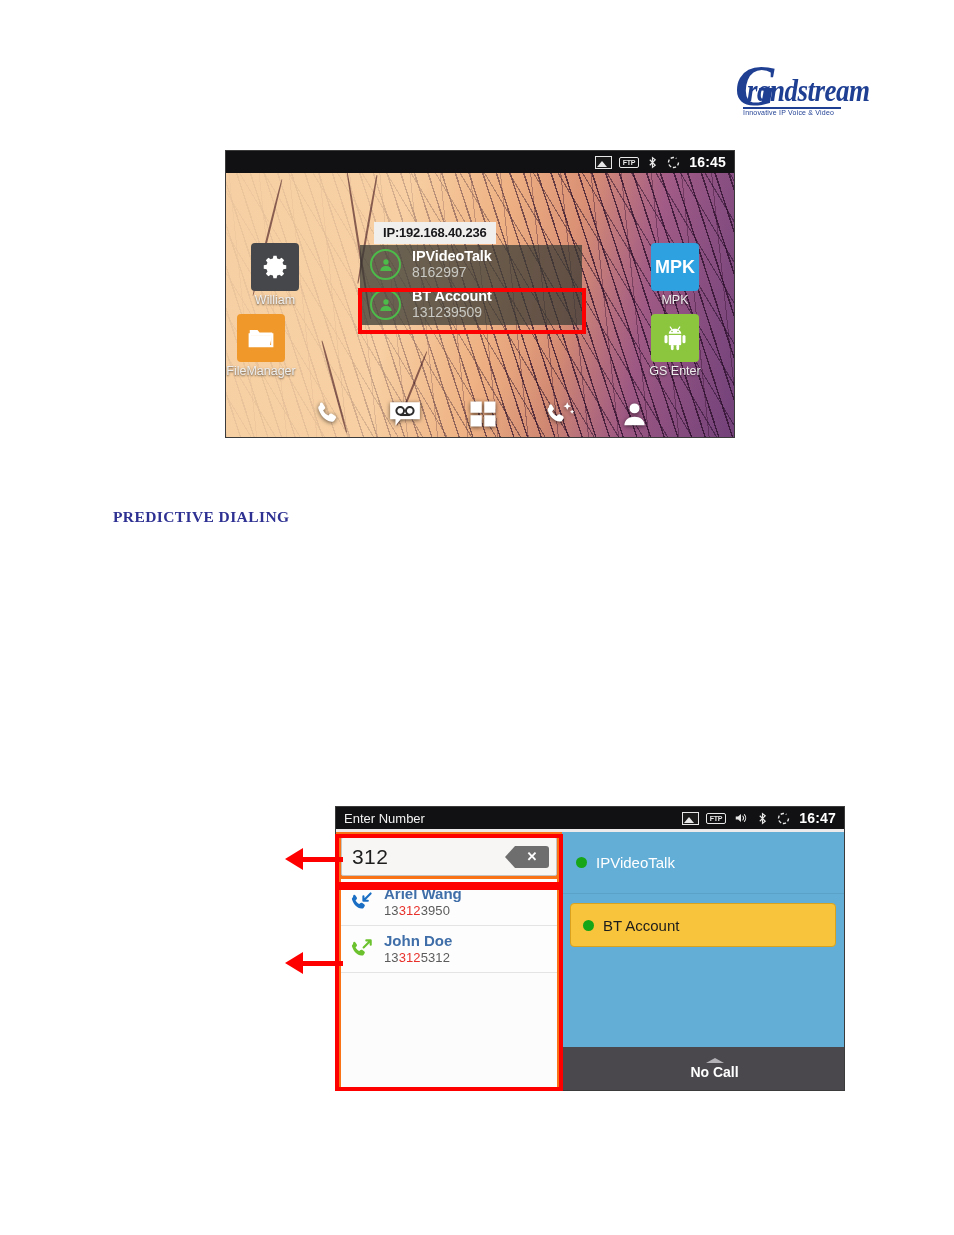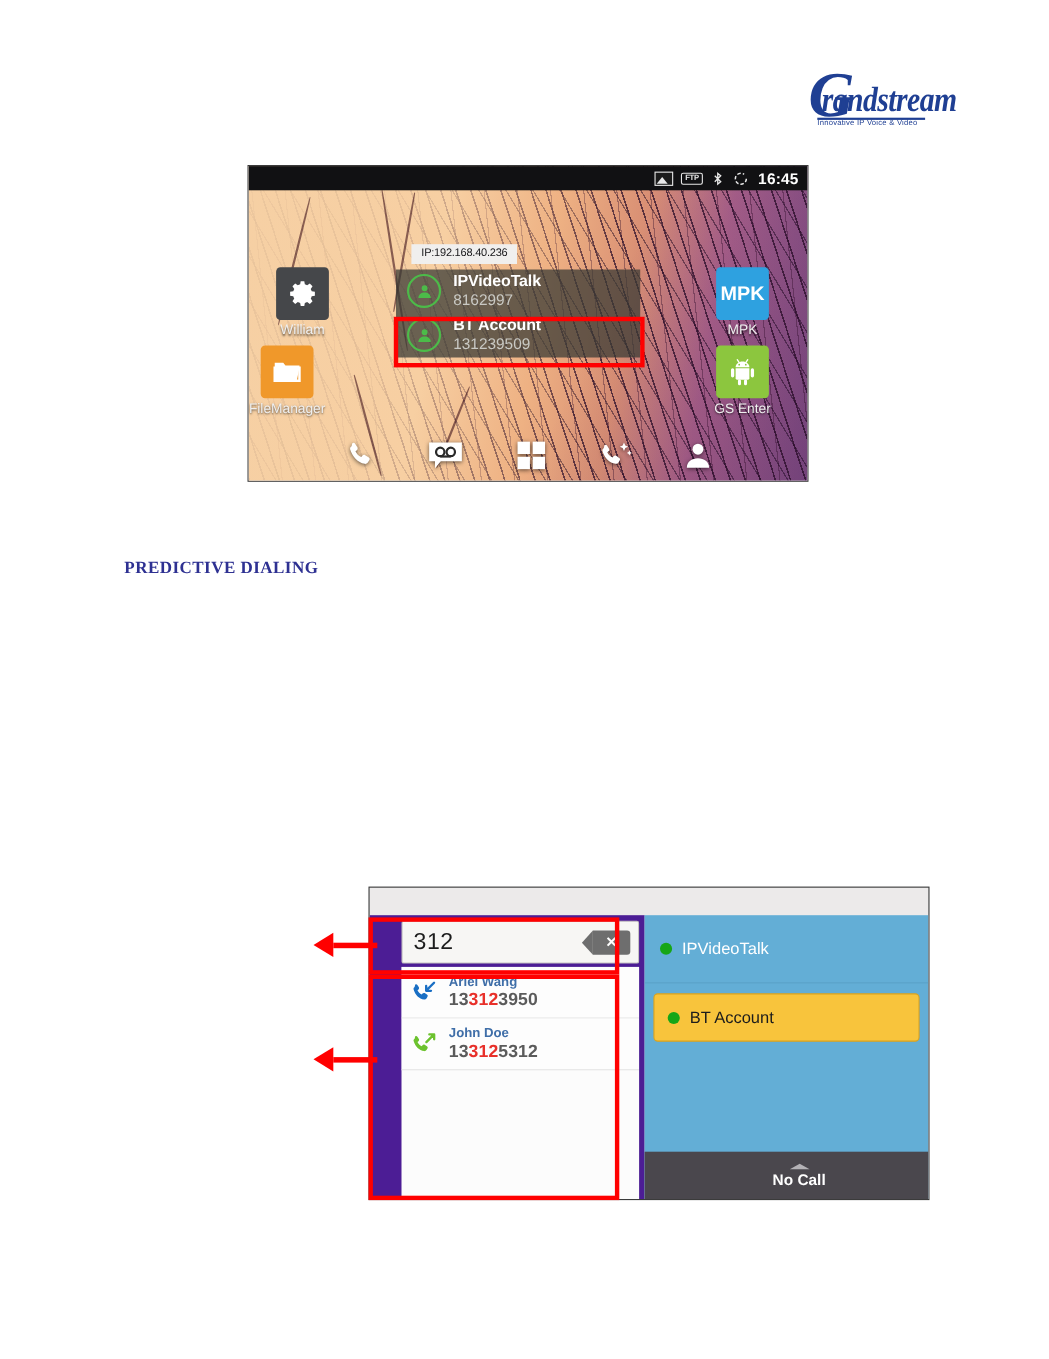--- a/index.html
+++ b/index.html
@@ -173,22 +173,22 @@
   .ic-speaker { width: 16px; height: 14px; }
   .ic-bt { width: 13px; height: 15px; }
   .ic-sync { width: 15px; height: 15px; }
 
   .ip-badge {
     position: absolute;
     left: 148px;
     top: 71px;
     background: #f0efee;
     color: #17171a;
-    font-size: 10px;
-    font-weight: normal;
+    font-size: 13px;
+    font-weight: bold;
     padding: 3px 9px 4px 9px;
     z-index: 4;
     letter-spacing: -0.2px;
   }
   .acct-widget {
     position: absolute;
     left: 134px;
     top: 94px;
     width: 222px;
     background: rgba(56,58,52,0.74);
@@ -285,22 +285,21 @@
     position: absolute;
     left: 0; right: 0;
     top: 25px; bottom: 0;
     display: flex;
   }
   .col-left {
     width: 226px;
     flex: 0 0 auto;
     display: flex;
     flex-direction: column;
-    background: #4c1d95;
-    padding-left: 24px;
+    background: #f97316;
   }
   .num-field {
     margin: 5px 5px 2px 5px;
     height: 39px;
     background: #f7f6f4;
     border: 1px solid #c6c4c2;
     border-radius: 2px;
     display: flex;
     align-items: center;
     padding: 0 6px 0 10px;
@@ -349,28 +348,29 @@
     height: 47px;
     border-bottom: 1px solid #e4e4e4;
     padding-left: 9px;
     box-sizing: border-box;
     background: #fdfdfd;
   }
   .sugg-ic { width: 30px; flex: 0 0 auto; display: flex; align-items: center; }
   .sugg-tx { line-height: 1.1; padding-left: 4px; }
   .sugg-name {
     color: #3f6ea8;
-    font-size: 12px;
-    font-weight: bold;
+    font-size: 15px;
+    font-weight: bold;
+    text-align: right;
   }
   .sugg-num {
-    font-size: 16px;
+    font-size: 13px;
     color: #5b5b5b;
     margin-top: 2px;
-    font-weight: bold;
+    font-weight: normal;
     letter-spacing: 0.1px;
   }
   .sugg-num .m { color: #e8302a; }
 
   .col-mid {
     width: 128px;
     flex: 0 0 auto;
     background: #eceaea;
     padding: 6px 7px 0 7px;
     box-sizing: border-box;
@@ -626,20 +626,44 @@
     <div class="dock-ic">
       <svg width="27" height="30" viewBox="0 0 24 24" fill="#ffffff">
           <circle cx="12" cy="7" r="4.4"></circle>
           <path d="M3 22c0-4.7 4-7.6 9-7.6s9 2.9 9 7.6z"></path>
         </svg>
     </div>
   </div>
 </div>
 
 <div class="phone2">
+  <div class="statusbar">
+    <div class="sb-title">Enter Number</div>
+    <div class="sb-ic">
+        <div class="ic-image"></div>
+      </div>
+    <div class="sb-ic ic-ftp">FTP</div>
+    <div class="sb-ic">
+      <svg class="ic-speaker" viewBox="0 0 24 24" fill="#e8e8e8">
+        <path d="M3 9.5h4L12 5v14l-5-4.5H3z"></path>
+        <path d="M15 8.6a5 5 0 0 1 0 6.8M17.8 6.2a8.6 8.6 0 0 1 0 11.6" fill="none" stroke="#e8e8e8" stroke-width="1.8" stroke-linecap="round"></path>
+      </svg>
+    </div>
+    <div class="sb-ic">
+      <svg class="ic-bt" viewBox="0 0 24 24" fill="none" stroke="#e8e8e8" stroke-width="2.2">
+        <path d="M7 7l10 10-5 4V3l5 4L7 17"></path>
+      </svg>
+    </div>
+    <div class="sb-ic">
+      <svg class="ic-sync" viewBox="0 0 24 24" fill="none" stroke="#e8e8e8" stroke-width="2.2">
+        <path d="M20 12a8 8 0 1 1-3.3-6.5" stroke-dasharray="5 3"></path>
+      </svg>
+    </div>
+    <div class="sb-time">16:47</div>
+  </div>
 
   <div class="p2-body">
     <div class="col-left">
       <div class="num-field">
         <div class="num-val">312</div>
         <div class="bksp">
             <span>✕</span>
           </div>
       </div>
       <div class="sugg-list">

